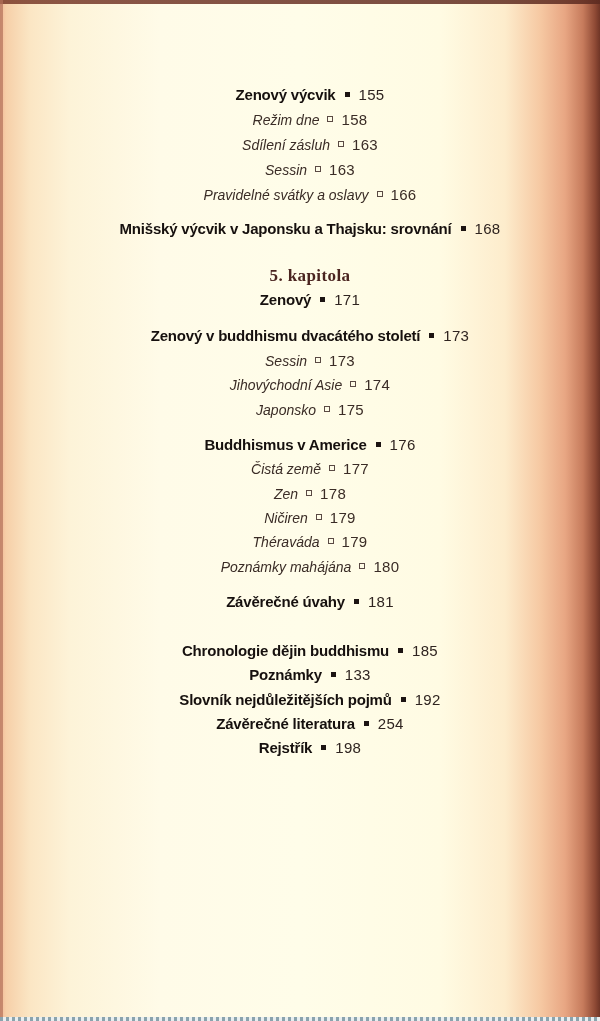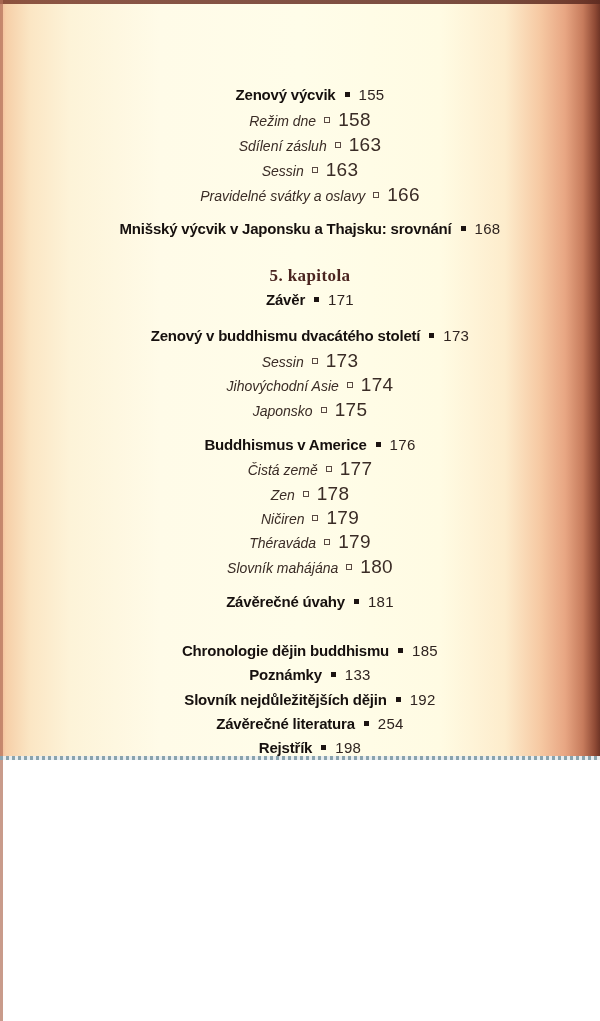--- a/index.html
+++ b/index.html
@@ -10,21 +10,21 @@
       width: 600px;
       height: 1021px;
       overflow: hidden;
       position: relative;
       font-family: "DejaVu Sans", sans-serif;
     }
     .page {
       position: absolute;
       left: 0; top: 0;
       width: 600px;
-      height: 760px;
+      height: 1021px;
       background:
         linear-gradient(to right,
           #f2b896 0px,
           #f6cfa8 6px,
           #fbe6c4 30px,
           #fdf3d8 70px,
           #fffbe8 160px,
           #fffde9 300px,
           #fffbe3 440px,
           #fdeccc 505px,
@@ -94,21 +94,21 @@
     }
     .page-num {
       font-family: "Liberation Sans", sans-serif;
       font-weight: normal;
       font-style: normal;
       font-size: 15px;
       color: #2f2420;
       letter-spacing: 0.3px;
     }
     .sub .page-num {
-      font-size: 19px;
+      font-size: 15px;
       color: #3a2c26;
     }
     .marker-filled {
       display: inline-block;
       width: 5px; height: 5px;
       background: #1c1412;
       margin: 0 9px 0 9px;
       vertical-align: 3px;
     }
     .marker-hollow {
@@ -143,21 +143,21 @@
     <div class="line sub" style="top:185px;">
       <span>Pravidelné svátky a oslavy</span><span class="marker-hollow"></span><span class="page-num">166</span>
     </div>
 
     <div class="line main" style="top:219px;">
       <span>Mnišský výcvik v Japonsku a Thajsku: srovnání</span><span class="marker-filled"></span><span class="page-num">168</span>
     </div>
 
     <div class="line chapter" style="top:266px;">5. kapitola</div>
     <div class="line main" style="top:290px;">
-      <span>Závěr</span><span class="marker-filled"></span><span class="page-num">171</span>
+      <span>Zenový</span><span class="marker-filled"></span><span class="page-num">171</span>
     </div>
 
     <div class="line main" style="top:326px;">
       <span>Zenový v buddhismu dvacátého století</span><span class="marker-filled"></span><span class="page-num">173</span>
     </div>
     <div class="line sub" style="top:351px;">
       <span>Sessin</span><span class="marker-hollow"></span><span class="page-num">173</span>
     </div>
     <div class="line sub" style="top:375px;">
       <span>Jihovýchodní Asie</span><span class="marker-hollow"></span><span class="page-num">174</span>
@@ -175,35 +175,35 @@
     <div class="line sub" style="top:484px;">
       <span>Zen</span><span class="marker-hollow"></span><span class="page-num">178</span>
     </div>
     <div class="line sub" style="top:508px;">
       <span>Ničiren</span><span class="marker-hollow"></span><span class="page-num">179</span>
     </div>
     <div class="line sub" style="top:532px;">
       <span>Théraváda</span><span class="marker-hollow"></span><span class="page-num">179</span>
     </div>
     <div class="line sub" style="top:557px;">
-      <span>Slovník mahájána</span><span class="marker-hollow"></span><span class="page-num">180</span>
+      <span>Poznámky mahájána</span><span class="marker-hollow"></span><span class="page-num">180</span>
     </div>
 
     <div class="line main" style="top:592px;">
       <span>Závěrečné úvahy</span><span class="marker-filled"></span><span class="page-num">181</span>
     </div>
 
     <div class="line main" style="top:641px;">
       <span>Chronologie dějin buddhismu</span><span class="marker-filled"></span><span class="page-num">185</span>
     </div>
     <div class="line main" style="top:665px;">
       <span>Poznámky</span><span class="marker-filled"></span><span class="page-num">133</span>
     </div>
     <div class="line main" style="top:690px;">
-      <span>Slovník nejdůležitějších dějin</span><span class="marker-filled"></span><span class="page-num">192</span>
+      <span>Slovník nejdůležitějších pojmů</span><span class="marker-filled"></span><span class="page-num">192</span>
     </div>
     <div class="line main" style="top:714px;">
       <span>Závěrečné literatura</span><span class="marker-filled"></span><span class="page-num">254</span>
     </div>
     <div class="line main" style="top:738px;">
       <span>Rejstřík</span><span class="marker-filled"></span><span class="page-num">198</span>
     </div>
 
   </div>
 

